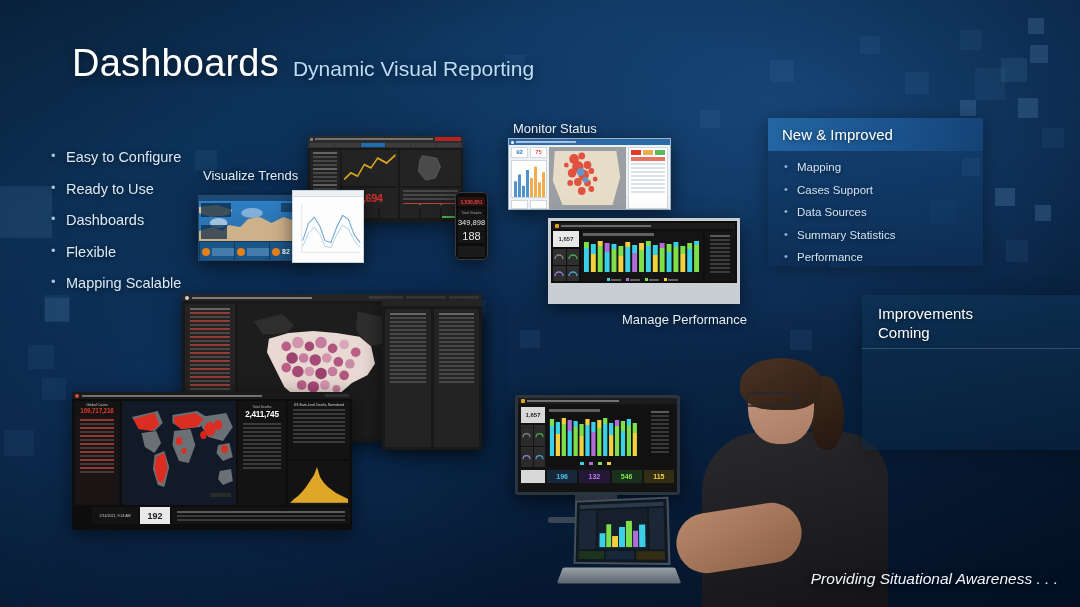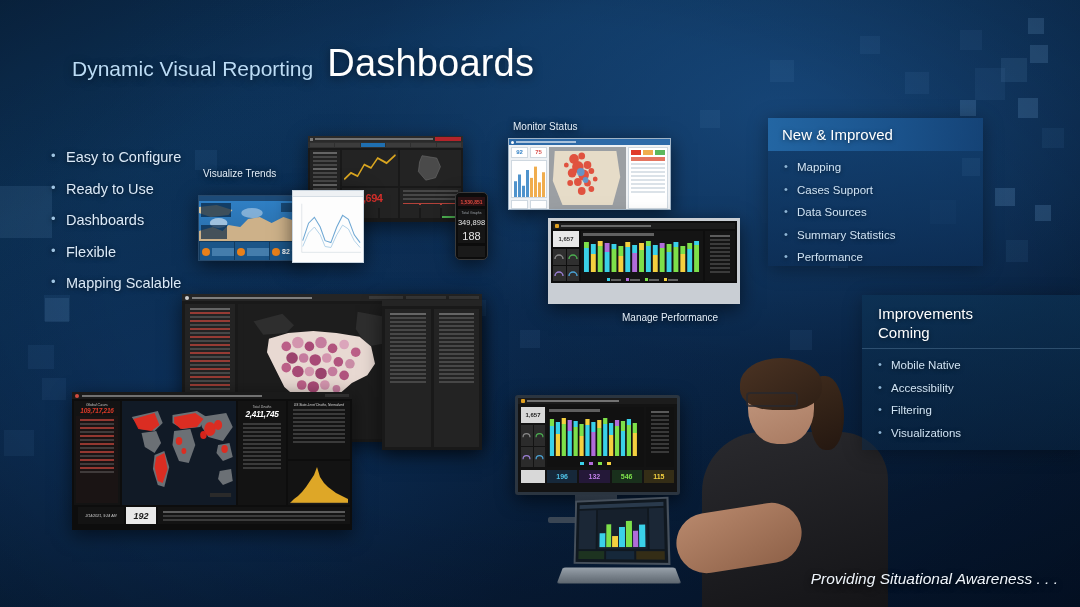--- a/index.html
+++ b/index.html
@@ -66,21 +66,21 @@
   #panel-coming .panel-head { padding: 9px 0 6px 16px; border-bottom: 1px solid rgba(150,190,225,0.25); }
   #panel-coming .panel-head span { color: #fff; font-size: 15px; line-height: 19px; display:block; text-shadow: 0 1px 4px rgba(0,0,0,.5); }
   .panel ul { margin: 11px 0 0 16px; }
   .panel li {
     list-style: none; color: #cfe3f4; font-size: 11.5px; line-height: 1; margin-bottom: 11px;
     padding-left: 13px; position: relative; text-shadow: 0 1px 4px rgba(0,0,0,.55);
   }
   .panel li::before { content: "•"; position: absolute; left: 0; top: -1px; color: #8fb6d6; font-size: 11px; }
 
   
-  .caption { position: absolute; color: #e3eef8; font-size: 10px; z-index: 8; text-shadow: 0 1px 6px rgba(0,0,0,.8); }
+  .caption { position: absolute; color: #e3eef8; font-size: 13px; z-index: 8; text-shadow: 0 1px 6px rgba(0,0,0,.8); }
   #cap-visualize { left: 203px; top: 168px; }
   #cap-monitor   { left: 513px; top: 121px; }
   #cap-manage    { left: 622px; top: 312px; }
 
   
   #tagline { position: absolute; right: 22px; bottom: 18px; text-align: right; z-index: 9; }
   #tagline div {
     font-style: italic; color: #eef4fa; font-size: 15.5px; line-height: 20px;
     text-shadow: 0 2px 7px rgba(0,0,0,.9);
   }
@@ -160,22 +160,22 @@
   <div class="sq c" style="left:770px; top:60px;  width:24px; height:22px;"></div>
   <div class="sq c" style="left:700px; top:110px; width:20px; height:18px;"></div>
   <div class="sq c" style="left:790px; top:330px; width:22px; height:20px;"></div>
   <div class="sq c" style="left:830px; top:250px; width:18px; height:18px;"></div>
   <div class="sq c" style="left:505px; top:55px;  width:20px; height:18px;"></div>
   <div class="sq c" style="left:195px; top:150px; width:22px; height:20px;"></div>
   <div class="sq c" style="left:520px; top:330px; width:20px; height:18px;"></div>
   <div class="sq c" style="left:470px; top:300px; width:16px; height:16px;"></div>
 
   <div id="title-block">
+    <div id="title-main">Dashboards</div>
     <div id="title-sub">Dynamic Visual Reporting</div>
-    <div id="title-main">Dashboards</div>
   </div>
 
   <ul id="feature-list">
     <li>Easy to Configure</li>
     <li>Ready to Use</li>
     <li>Dashboards</li>
     <li>Flexible</li>
     <li>Mapping Scalable</li>
   </ul>
 
@@ -624,21 +624,21 @@
         <div class="rowline"></div>
           <div class="rowline"></div>
           <div class="rowline"></div>
         <div class="rowline"></div>
           <div class="rowline"></div>
           <div class="rowline"></div>
       </div>
     </div>
   </div>
 
-  <div class="shot" id="shot-covid-world" style="background:#0d0d0d;font-style:italic;">
+  <div class="shot" id="shot-covid-world" style="background:#0d0d0d;">
     <div style="height:7px;background:#1a1a1a;display:flex;align-items:center;gap:3px;padding:0 3px;">
       <div style="width:4px;height:4px;background:#d34b3f;border-radius:50%;"></div>
       <div style="width:180px;height:2px;background:rgba(200,200,200,.5);"></div>
       <div style="flex:1"></div>
       <div style="width:24px;height:3px;background:#2e2e2e;"></div>
     </div>
     <div style="display:flex;gap:2px;padding:2px;height:108px;">
 
       <div style="width:46px;background:#131313;padding:2px;display:flex;flex-direction:column;">
         <div style="text-align:center;color:#c9c9c9;font-size:3.6px;">Global Cases</div>
@@ -723,21 +723,21 @@
         </div>
         <div style="height:44px;background:#131313;">
           <svg width="100%" height="44" viewBox="0 0 62 44" preserveAspectRatio="none">
             <path d="M2,42 L6,38 L10,35 L14,31 L18,26 L22,20 L26,14 L29,6 L32,16 L36,22 L40,26 L44,29 L48,32 L52,34 L56,36 L60,38 L60,42 Z" fill="#f0b429" opacity=".92"></path>
             <line x1="2" y1="42" x2="60" y2="42" stroke="#333" stroke-width=".5"></line>
           </svg>
         </div>
       </div>
     </div>
 
-    <div style="display:flex;gap:2px;padding:0 2px 2px 6px;height:19px;">
+    <div style="display:flex;gap:2px;padding:0 2px 2px 20px;height:19px;">
       <div style="width:46px;background:#131313;display:flex;align-items:center;justify-content:center;">
         <div style="color:#cfcfcf;font-size:3.6px;">2/14/2021, 9:24 AM</div>
       </div>
       <div style="width:30px;background:#e9e9e9;display:flex;align-items:center;justify-content:center;">
         <div style="color:#1a1a1a;font-size:9px;font-weight:bold;">192</div>
       </div>
       <div style="flex:1;background:#131313;padding:2px;">
         <div class="rowline w"></div>
           <div class="rowline"></div>
           <div class="rowline"></div>
@@ -893,25 +893,19 @@
       <li>Summary Statistics</li>
       <li>Performance</li>
     </ul>
   </div>
 
   <div class="panel" id="panel-coming">
     <div class="panel-head">
       <span>Improvements</span>
       <span>Coming</span>
     </div>
-    <ul>
-      <li>Mobile Native</li>
-      <li>Accessibility</li>
-      <li>Filtering</li>
-      <li>Visualizations</li>
-    </ul>
   </div>
 
   <div id="tagline">
     <div>Providing Situational Awareness . . .</div>
   </div>
 
 </div>
 
 </body></html>

